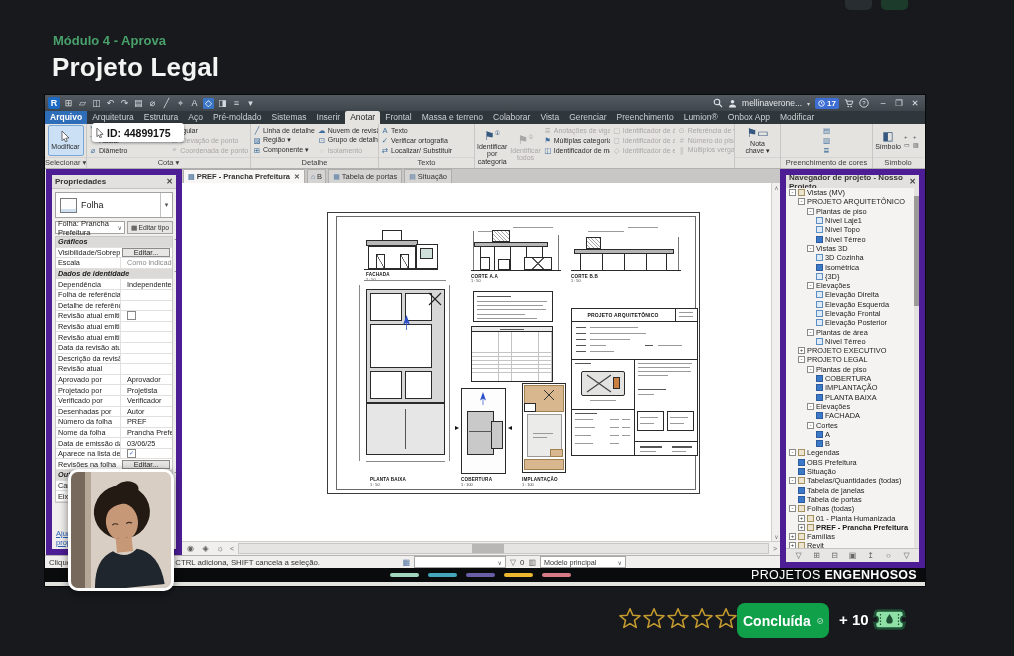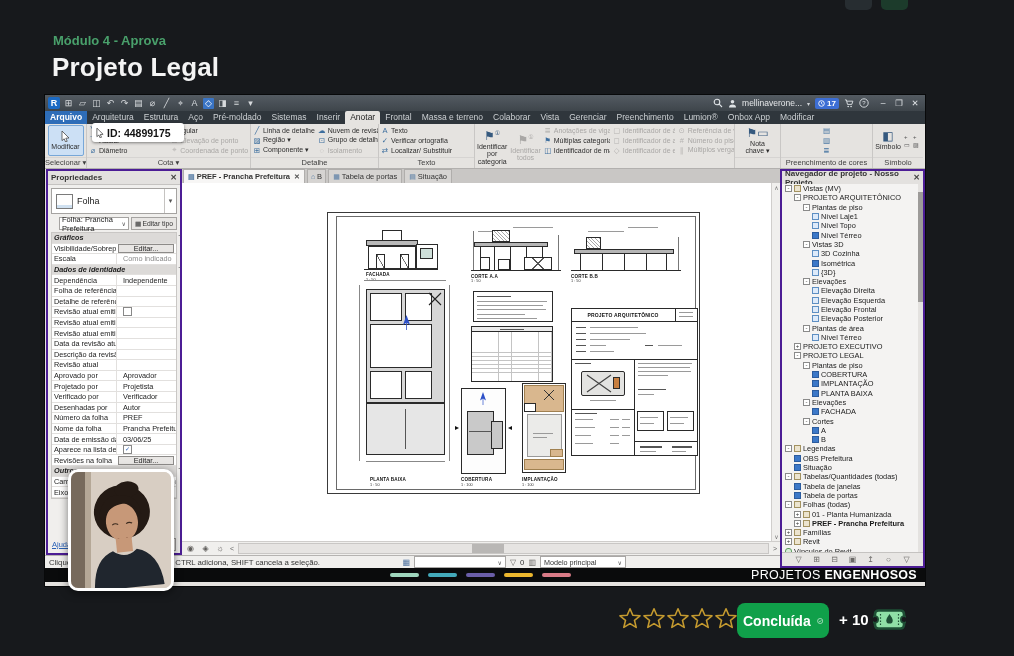--- a/index.html
+++ b/index.html
@@ -45,32 +45,32 @@
   .rcol{display:flex;flex-direction:column;justify-content:flex-start;}
   .ritem{display:flex;align-items:center;gap:2px;font-size:7px;color:#2c2c2c;height:10px;white-space:nowrap;overflow:hidden;}
   .ritem .ric{font-size:7.5px;color:#3c6e9e;width:8px;text-align:center;flex:none;}
   .ritem.disabled{color:#a9a7a5;}
   .ritem.disabled .ric{color:#b5b3b1;}
   .rrow{display:flex;gap:4px;}
   #id-pill{position:absolute;left:47px;top:28px;width:92px;height:19px;background:#fff;border-radius:3px;
     box-shadow:0 1px 3px rgba(0,0,0,.45);display:flex;align-items:center;gap:3px;padding:0 4px;z-index:30;box-sizing:border-box;}
   #id-pill .idtxt{font-size:10.5px;font-weight:700;color:#111;}
   
-  .palette{position:absolute;background:#f0efed;border:2px solid #4c1d95;box-sizing:border-box;}
+  .palette{position:absolute;background:#f0efed;border:6px solid #4c1d95;box-sizing:border-box;}
   .palhead{height:13px;background:#e3e1df;border-bottom:1px solid #c5c3c1;display:flex;align-items:center;
     font-size:8px;font-weight:700;color:#333;padding:0 3px;}
   .palhead .closex{margin-left:auto;font-size:8px;color:#444;}
   #props{left:1px;top:74px;width:136px;height:386px;}
   #type-selector{margin:3px;height:24px;background:#fff;border:1px solid #a5a3a1;display:flex;align-items:center;}
   #type-selector .sheeticon{width:15px;height:13px;margin:0 4px;background:#fdfdfd;border:1px solid #7a7a7a;
     box-shadow:inset 0 -3px 0 #cfe0f0;}
   #type-selector .tname{font-size:9px;color:#222;}
   #type-selector .ddz{margin-left:auto;width:11px;align-self:stretch;border-left:1px solid #c5c3c1;
     display:flex;align-items:center;justify-content:center;font-size:7px;color:#555;}
-  #type-combo-row{display:flex;margin:0 3px 2px 11px;gap:2px;height:13px;}
+  #type-combo-row{display:flex;margin:0 3px 2px 3px;gap:2px;height:13px;}
   #type-combo{flex:1;background:#fff;border:1px solid #a5a3a1;font-size:7.5px;color:#222;display:flex;align-items:center;padding:0 2px;}
   #type-combo .cv{margin-left:auto;font-size:6px;color:#555;}
   #edit-type-btn{width:44px;background:#e8e6e4;border:1px solid #a5a3a1;font-size:6.8px;color:#333;
     display:flex;align-items:center;justify-content:center;gap:1px;}
   #props-grid{margin:0 3px;background:#fff;border:1px solid #c9c7c5;}
   .prow{display:flex;height:9.6px;border-bottom:1px solid #e2e0de;font-size:7.3px;align-items:center;background:#fff;color:#222;}
   .prow .plabel{width:62px;padding-left:2px;white-space:nowrap;overflow:hidden;flex:none;}
   .prow .pvalue{flex:1;border-left:1px solid #e2e0de;padding-left:6px;white-space:nowrap;overflow:hidden;height:100%;display:flex;align-items:center;}
   .prow.section{background:#dcdad8;font-weight:700;font-style:italic;}
   .prow.section .plabel{width:100%;}

